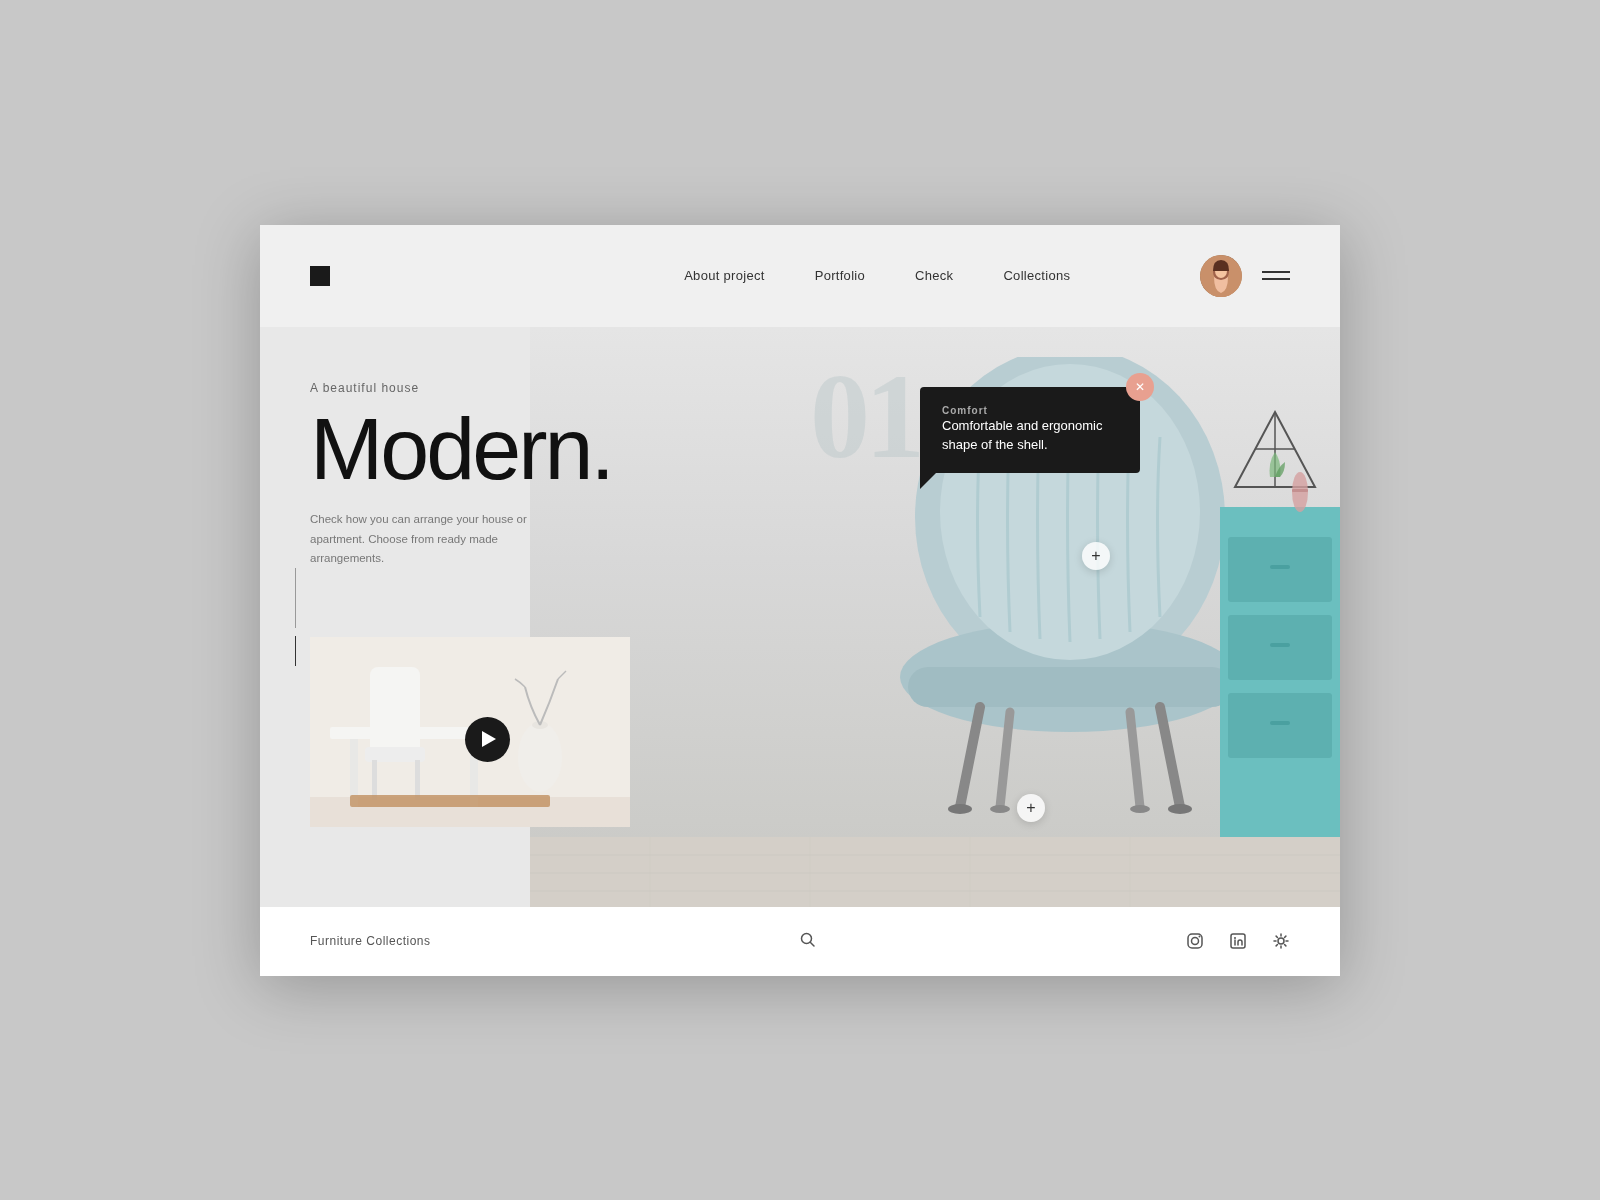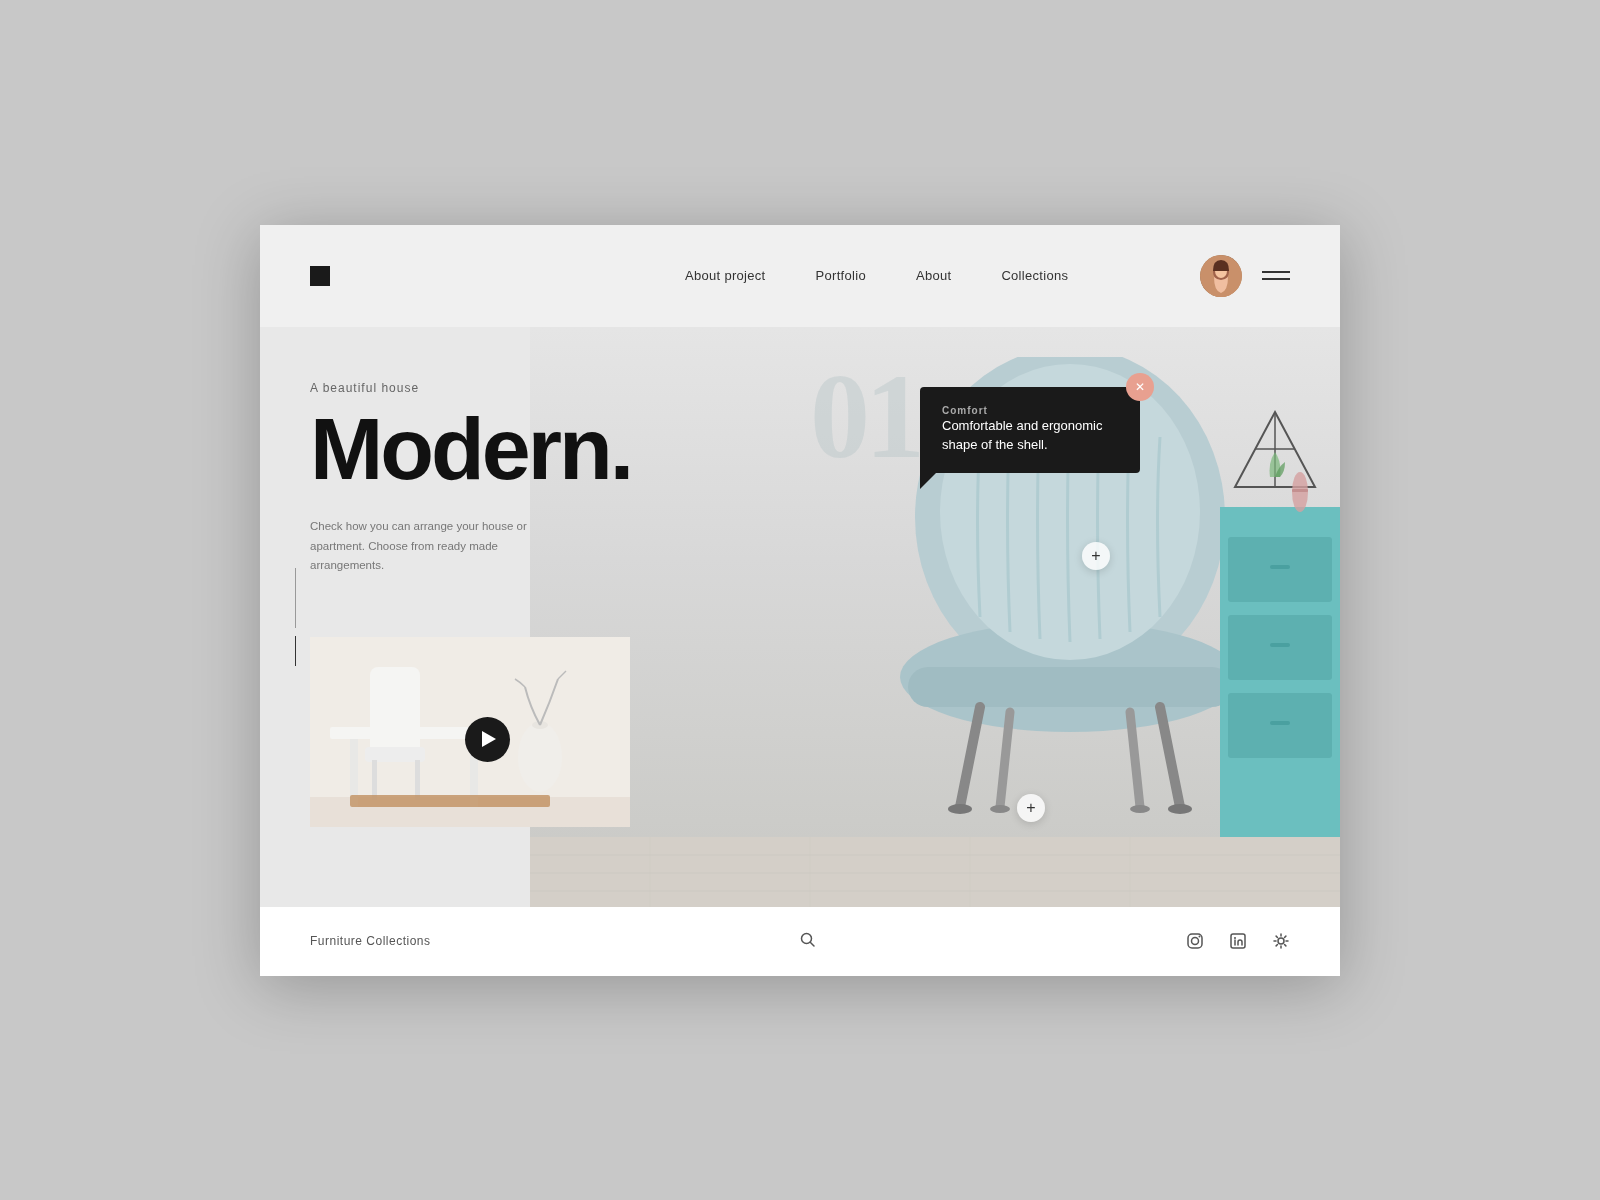--- a/index.html
+++ b/index.html
@@ -136,25 +136,25 @@
 
     .hero-subtitle {
       font-size: 12px;
       color: #666;
       letter-spacing: 1px;
       margin-bottom: 12px;
     }
 
     .hero-title {
       font-size: 88px;
-      font-weight: 700;
+      font-weight: 400;
       color: #111;
       line-height: 0.95;
       letter-spacing: -3px;
-      margin-bottom: 27px;
+      margin-bottom: 20px;
       text-align: center;
     }
 
     .hero-description {
       font-size: 11.5px;
       color: #777;
       line-height: 1.7;
       max-width: 220px;
       margin-bottom: 40px;
     }
@@ -346,21 +346,21 @@
 <body>
 
 <div class="browser-window">
 
   <header class="header">
     <div class="logo-mark"></div>
 
     <nav class="nav">
       <span class="nav-item">About project</span>
       <span class="nav-item">Portfolio</span>
-      <span class="nav-item">About</span>
+      <span class="nav-item">Check</span>
       <span class="nav-item">Collections</span>
     </nav>
 
     <div class="nav-right">
       <div class="avatar">
         <svg width="42" height="42" viewBox="0 0 42 42" xmlns="http://www.w3.org/2000/svg">
           <circle cx="21" cy="21" r="21" fill="#c9906a"></circle>
           <ellipse cx="21" cy="17" rx="8" ry="9" fill="#a0624a"></ellipse>
           <ellipse cx="21" cy="36" rx="14" ry="10" fill="#c9906a"></ellipse>
           <ellipse cx="21" cy="16" rx="6" ry="7" fill="#f4c4a0"></ellipse>

